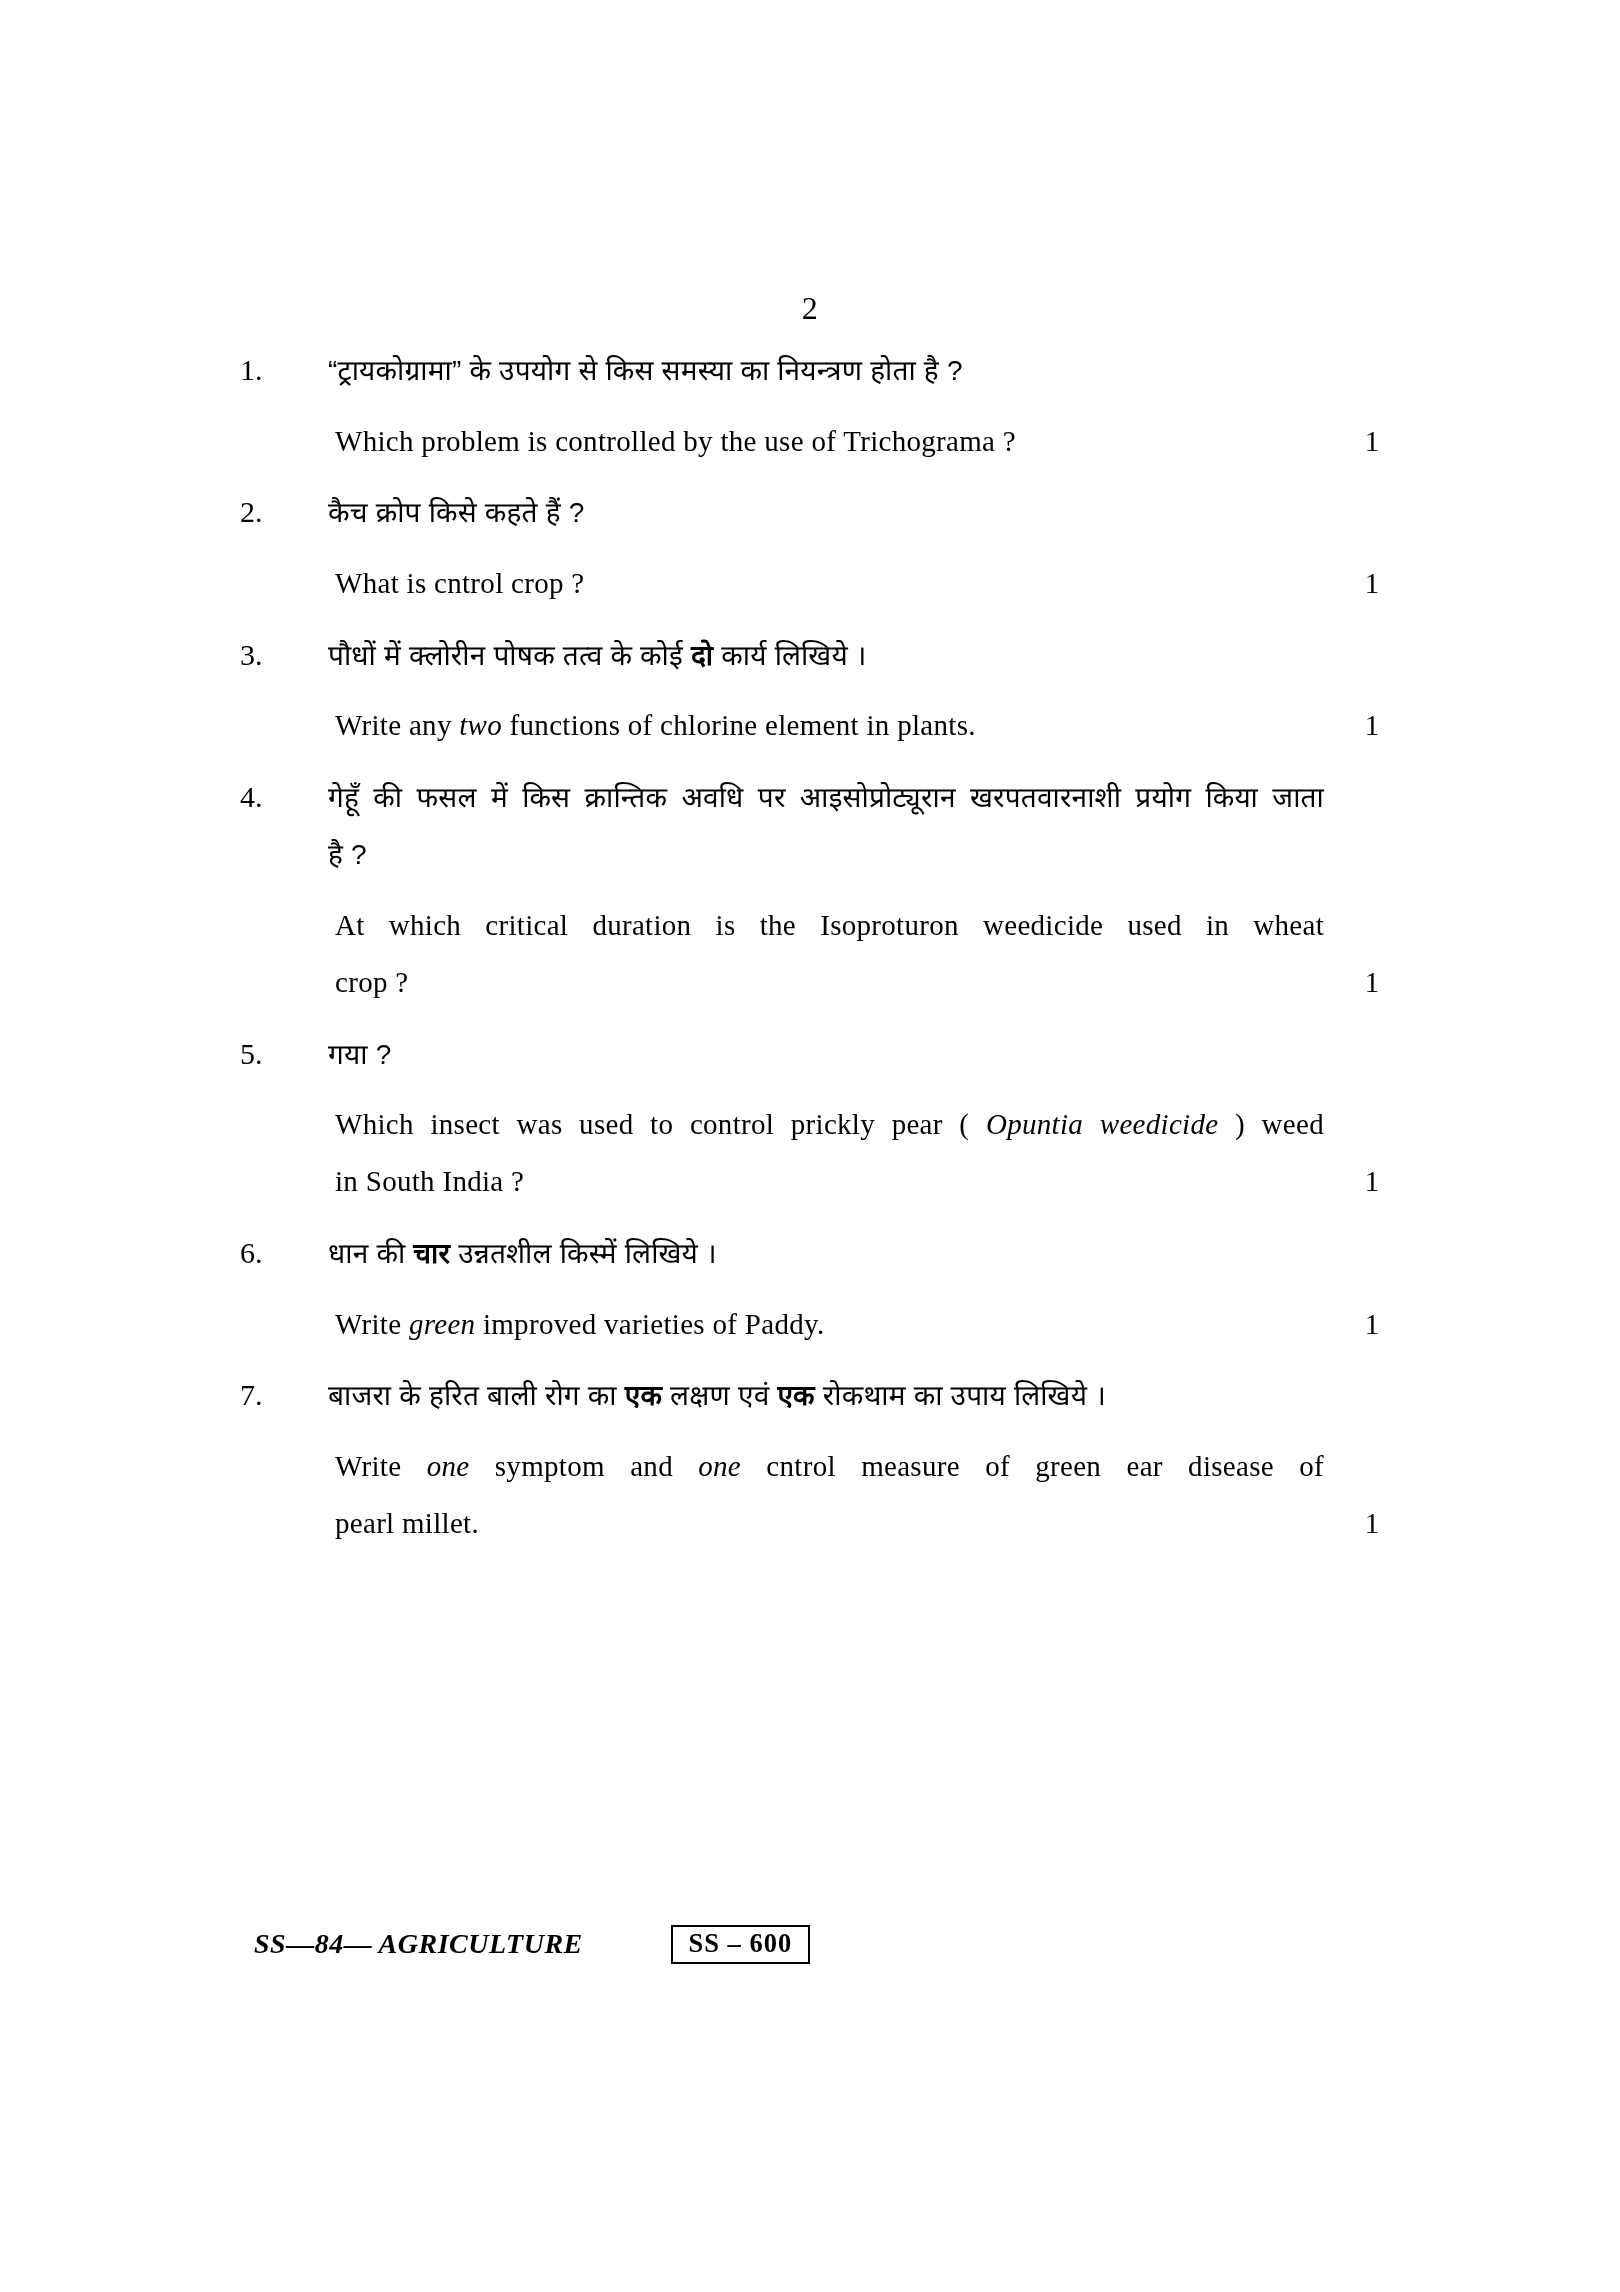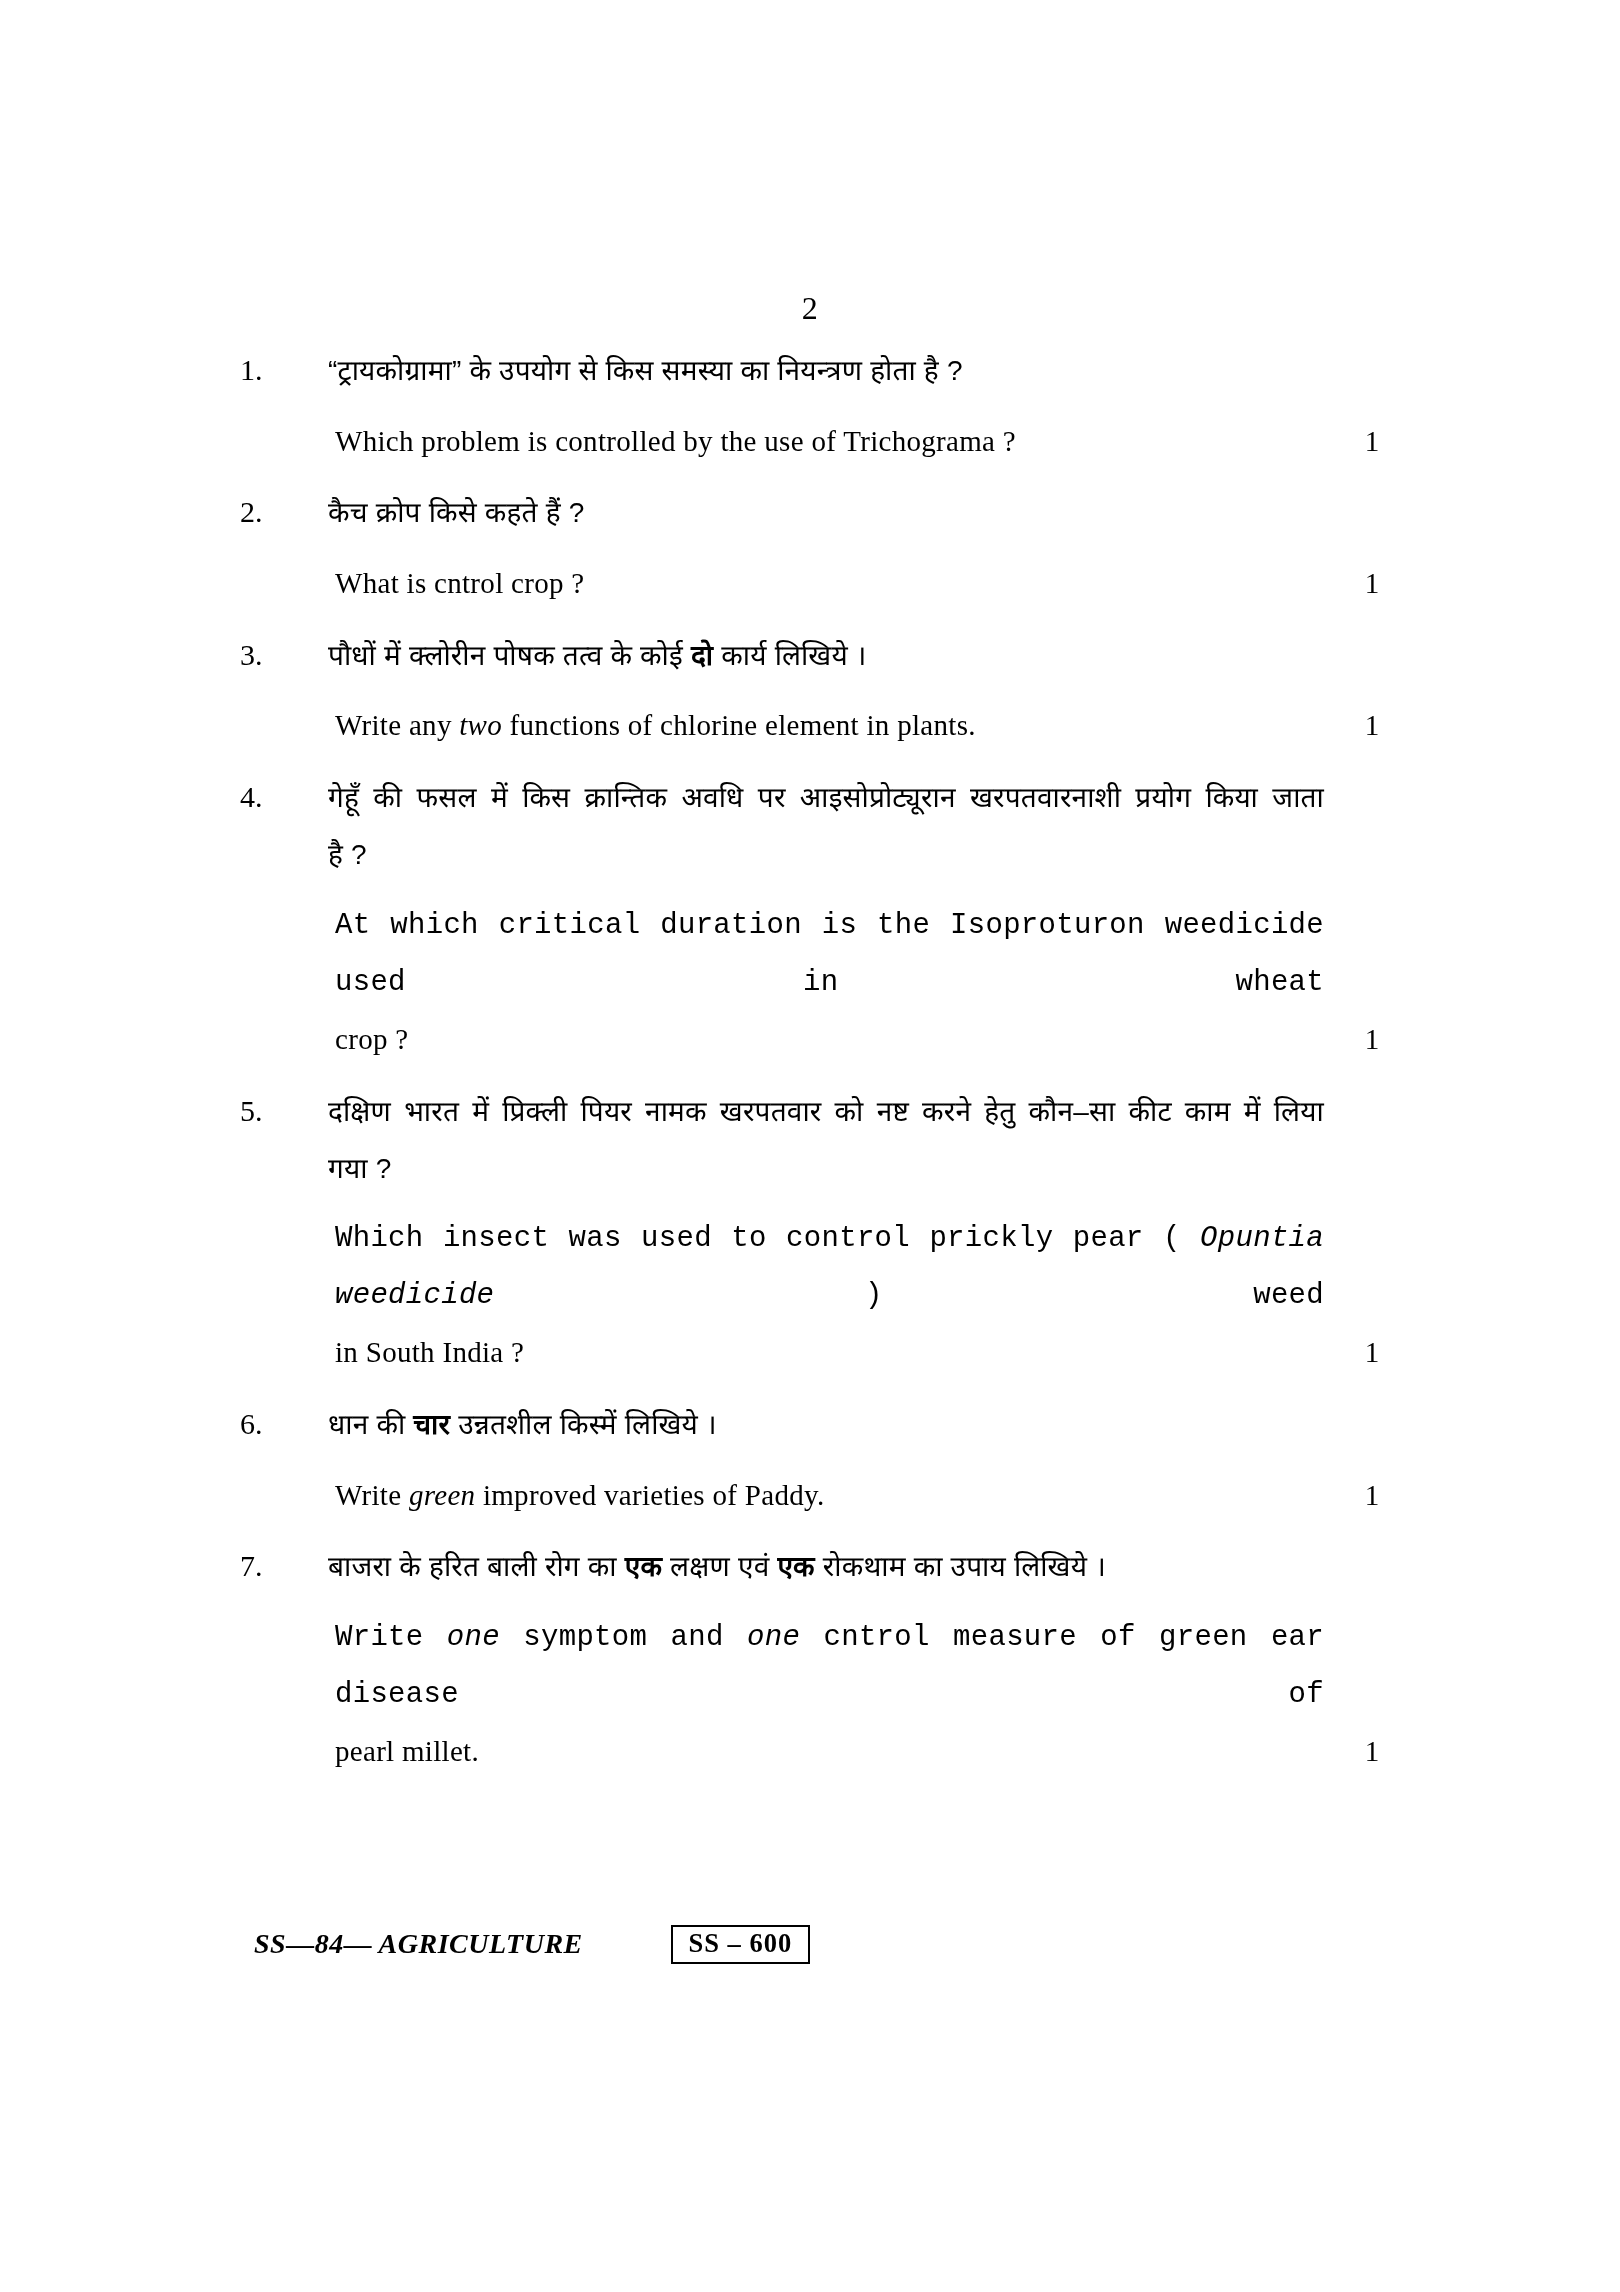--- a/index.html
+++ b/index.html
@@ -106,21 +106,20 @@
     font-family: "Liberation Serif", "DejaVu Serif", serif;
     font-size: 29px;
     line-height: 57px;
     letter-spacing: 0.3px;
     margin-left: 7px;
   }
 
   .english.justify {
     text-align: justify;
     text-align-last: justify;
-    font-family: Liberation Mono, monospace;
   }
 
   .gap-sm { height: 13.7px; }
 
   b.hi-bold { font-weight: bold; }
   i.en-ital { font-style: italic; }
 
   .footer {
     position: absolute;
     left: 254px;
@@ -230,24 +229,20 @@
               <div class="marks-col">1</div>
             </div>
           </div>
         </div>
       </div>
       <div class="q-block">
         <div class="q-row">
           <div class="q-num">5.</div>
           <div class="q-body">
             <div class="line">
-              <div class="txt hindi justify">दक्षिण भारत में प्रिक्ली पियर नामक खरपतवार को नष्ट करने हेतु कौन–सा कीट काम में लिया</div>
-              <div class="marks-col"></div>
-            </div>
-            <div class="line">
               <div class="txt hindi">गया ?</div>
               <div class="marks-col"></div>
             </div>
             <div class="gap-sm"></div>
             <div class="line">
               <div class="txt english justify">Which insect was used to control prickly pear ( <i class="en-ital">Opuntia weedicide</i> ) weed</div>
               <div class="marks-col"></div>
             </div>
             <div class="line">
               <div class="txt english">in South India ?</div>

